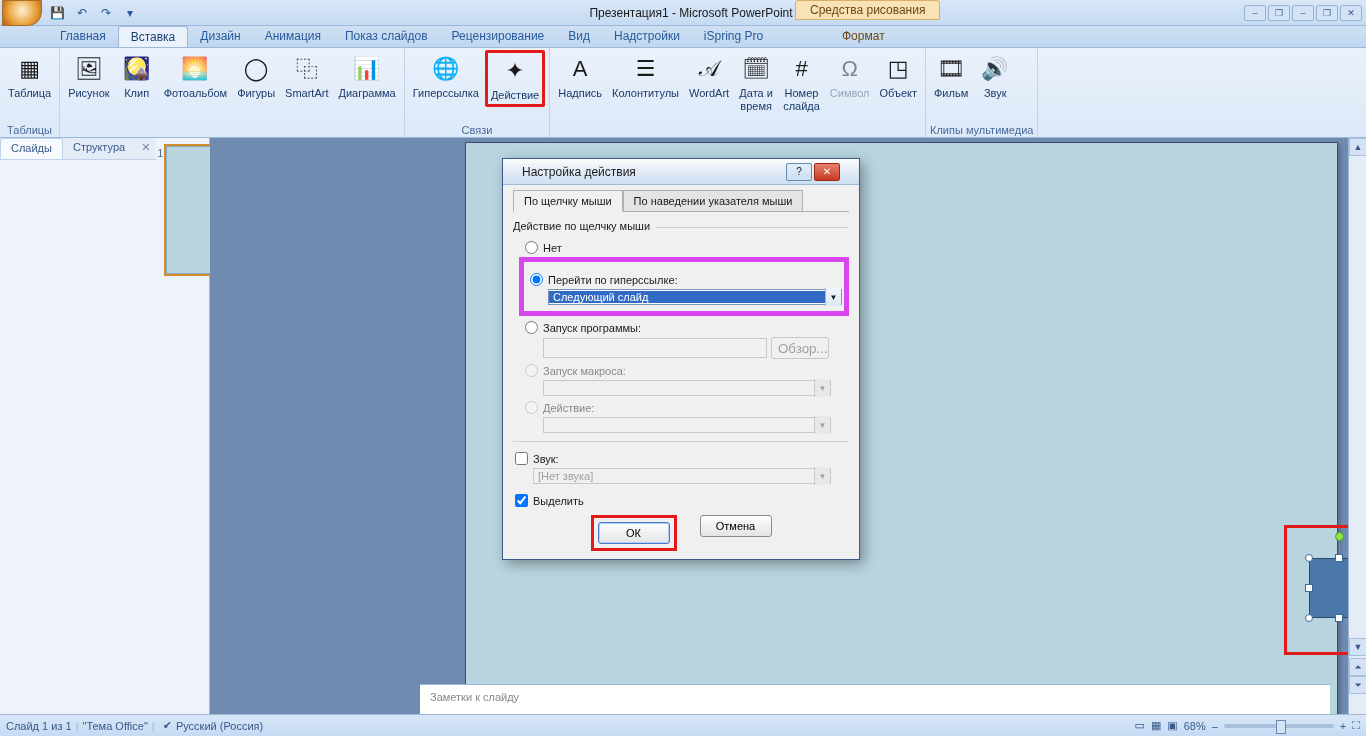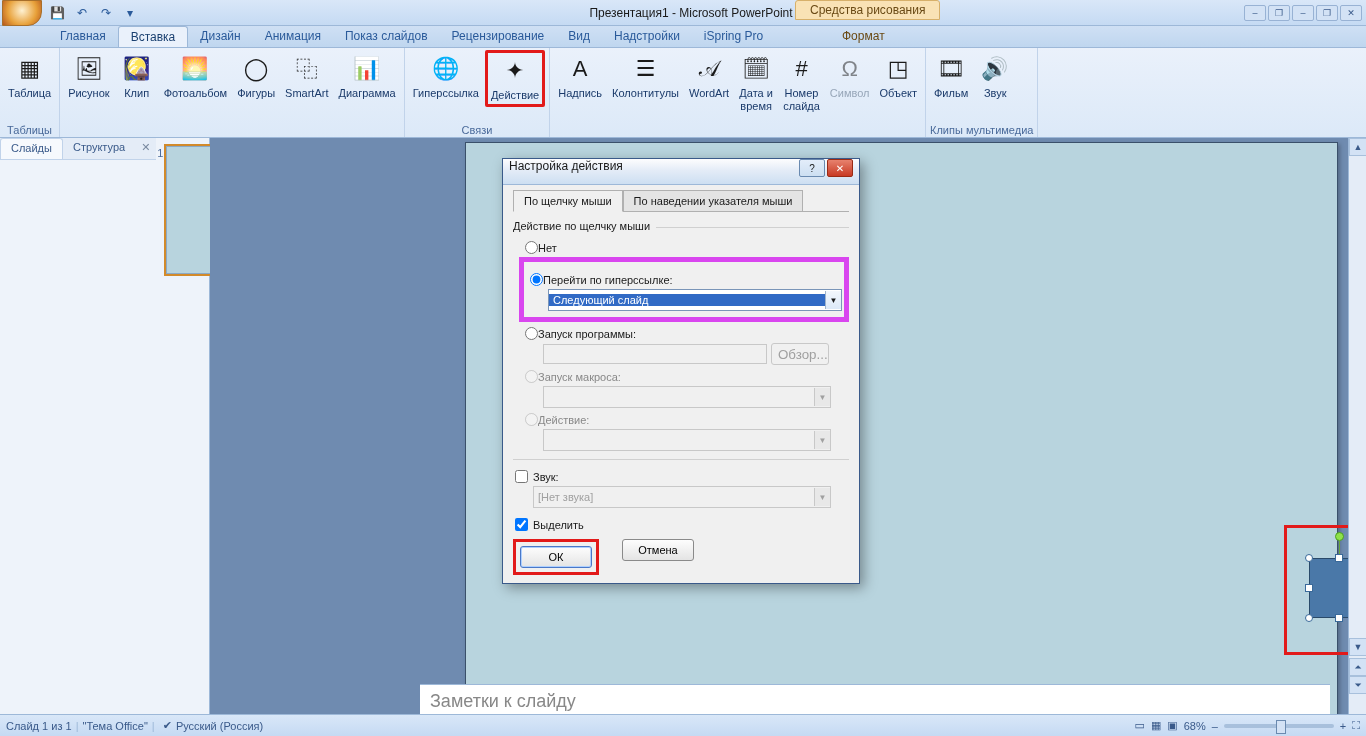--- a/index.html
+++ b/index.html
@@ -50,59 +50,59 @@
 .shape-sel{position:absolute;left:818px;top:382px;width:105px;height:130px;border:3px solid #e21a1a}
 .shape-box{position:absolute;left:22px;top:30px;width:62px;height:60px;background:#4a78a8;border:1px solid #2a4a6a}
 .handle{position:absolute;width:8px;height:8px;background:#fff;border:1px solid #3a6a9a;border-radius:50%}
 .handle.sq{border-radius:0}
 .rot{position:absolute;width:9px;height:9px;background:#8ee24a;border:1px solid #4aa020;border-radius:50%;left:48px;top:4px}
 
 .vscroll{width:18px;background:#e4ecf7;border-left:1px solid #9db8d8;position:relative}
 .vscroll .vbtn{position:absolute;left:0;width:18px;height:18px;background:#d3e2f5;border:1px solid #a8c0dc;display:flex;align-items:center;justify-content:center;font-size:9px;color:#3a5a8a}
 
 
-.notes{position:absolute;left:210px;right:18px;bottom:0;height:30px;background:#fff;border-top:1px solid #9db8d8;padding:6px 10px;color:#888;font-size:18px}
+.notes{position:absolute;left:210px;right:18px;bottom:0;height:30px;background:#fff;border-top:1px solid #9db8d8;padding:6px 10px;color:#888;font-size:11px}
 
 
 .status{position:absolute;bottom:0;left:0;right:0;height:22px;background:linear-gradient(#d9e7f8,#c5daf3);border-top:1px solid #9db8d8;display:flex;align-items:center;font-size:11px;color:#3a5a8a;padding:0 6px}
 .status .sep{margin:0 4px;color:#9db8d8}
 .status .rgt{margin-left:auto;display:flex;align-items:center;gap:6px}
 .zoom-sl{width:110px;height:4px;background:#a8c0dc;position:relative;border-radius:2px}
 .zoom-sl:before{content:"";position:absolute;left:52px;top:-4px;width:8px;height:12px;background:#d3e2f5;border:1px solid #6a8ab0}
 
 
 .dialog{position:absolute;left:502px;top:158px;width:358px;background:#f0f0f0;border:1px solid #3a5a8a;box-shadow:4px 4px 12px rgba(0,0,0,.35);font-size:11px}
-.dlg-title{height:26px;background:linear-gradient(#fdfdfe,#e4ecf7 45%,#cddff2);display:flex;align-items:flex-start;padding:0 6px;border-bottom:1px solid #9db8d8}
+.dlg-title{height:26px;background:linear-gradient(#fdfdfe,#e4ecf7 45%,#cddff2);display:flex;align-items:center;padding:0 19px;border-bottom:1px solid #9db8d8}
 .dlg-title .t{flex:1;font-size:12px;color:#1a1a1a}
 .dlg-title .btn{width:26px;height:18px;border:1px solid #6a8ab0;background:linear-gradient(#e3edfa,#cddff2);margin-left:2px;display:flex;align-items:center;justify-content:center;border-radius:2px;font-size:10px}
 .dlg-title .btn.close{background:linear-gradient(#e7826e,#c83a24);color:#fff;border-color:#9a2a14}
 .dlg-body{padding:4px 10px 8px}
 .dlg-tabs{display:flex;border-bottom:1px solid #b0b0b0;margin-bottom:8px}
 .dlg-tab{padding:4px 10px;border:1px solid #b0b0b0;background:#f0f0f0;position:relative;top:1px;font-size:11px}
 .dlg-tab.active{background:#f0f0f0;border-bottom:1px solid #f0f0f0}
 .dlg-tab:not(.active){background:#e4e4e4}
 .fieldset-label{font-size:11px;margin-bottom:4px}
 .fieldset-line{height:1px;background:#d0d0d0;flex:1;margin-left:6px;margin-top:7px}
 .fs-head{display:flex}
-.opt{display:flex;align-items:center;margin:5px 0 3px 12px}
+.opt{display:flex;align-items:center;gap:5px;margin:5px 0 3px 12px}
 .opt input[type=radio]{margin:0}
 .opt.disabled{color:#888}
-.combo{margin-left:30px;width:288px;height:22px;border:1px solid #7a95b8;background:#fff;display:flex;align-items:center;font-size:11px;position:relative}
+.combo{margin-left:30px;width:288px;height:16px;border:1px solid #7a95b8;background:#fff;display:flex;align-items:center;font-size:11px;position:relative}
 .combo .val{flex:1;padding:0 4px}
 .combo .arr{width:16px;height:18px;border-left:1px solid #a0b4cc;background:linear-gradient(#f3f7fc,#dce9f8);display:flex;align-items:center;justify-content:center;font-size:8px}
 .combo.sel .val{background:#316ac5;color:#fff}
 .combo.disabled{background:#f0f0f0;border-color:#c8c8c8;color:#a0a0a0}
 .combo.disabled .arr{background:#e8e8e8;border-color:#c8c8c8}
 .hl-red{border:5px solid #d946ef;padding:6px 6px 6px 0;margin-left:6px}
 .txtbox{margin-left:30px;width:224px;height:20px;border:1px solid #c8c8c8;background:#f0f0f0}
 .browse{width:58px;height:22px;border:1px solid #c8c8c8;background:#f0f0f0;color:#a0a0a0;border-radius:3px}
 .row{display:flex;gap:4px;align-items:center}
 .chk{display:flex;align-items:center;gap:5px;margin:10px 0 3px 2px}
 .chk input{margin:0}
-.dlg-btns{display:flex;justify-content:flex-start;gap:23px;margin-top:8px}
+.dlg-btns{display:flex;justify-content:center;gap:23px;margin-top:8px}
 .dbtn{width:72px;height:22px;border:1px solid #8a8a8a;background:linear-gradient(#fdfdfd,#e4e4e4);border-radius:3px;font-size:11px}
 .dbtn.primary{border:1px solid #4a78c8;box-shadow:0 0 0 1px #aed0ff inset}
 .hl-ok{border:3px solid #e21a1a;padding:4px}
 hr.sep{border:none;border-top:1px solid #d0d0d0;margin:8px 0}
 </style>
 </head>
 <body>
 
 <div class="titlebar">
   <div class="office-btn"></div>

